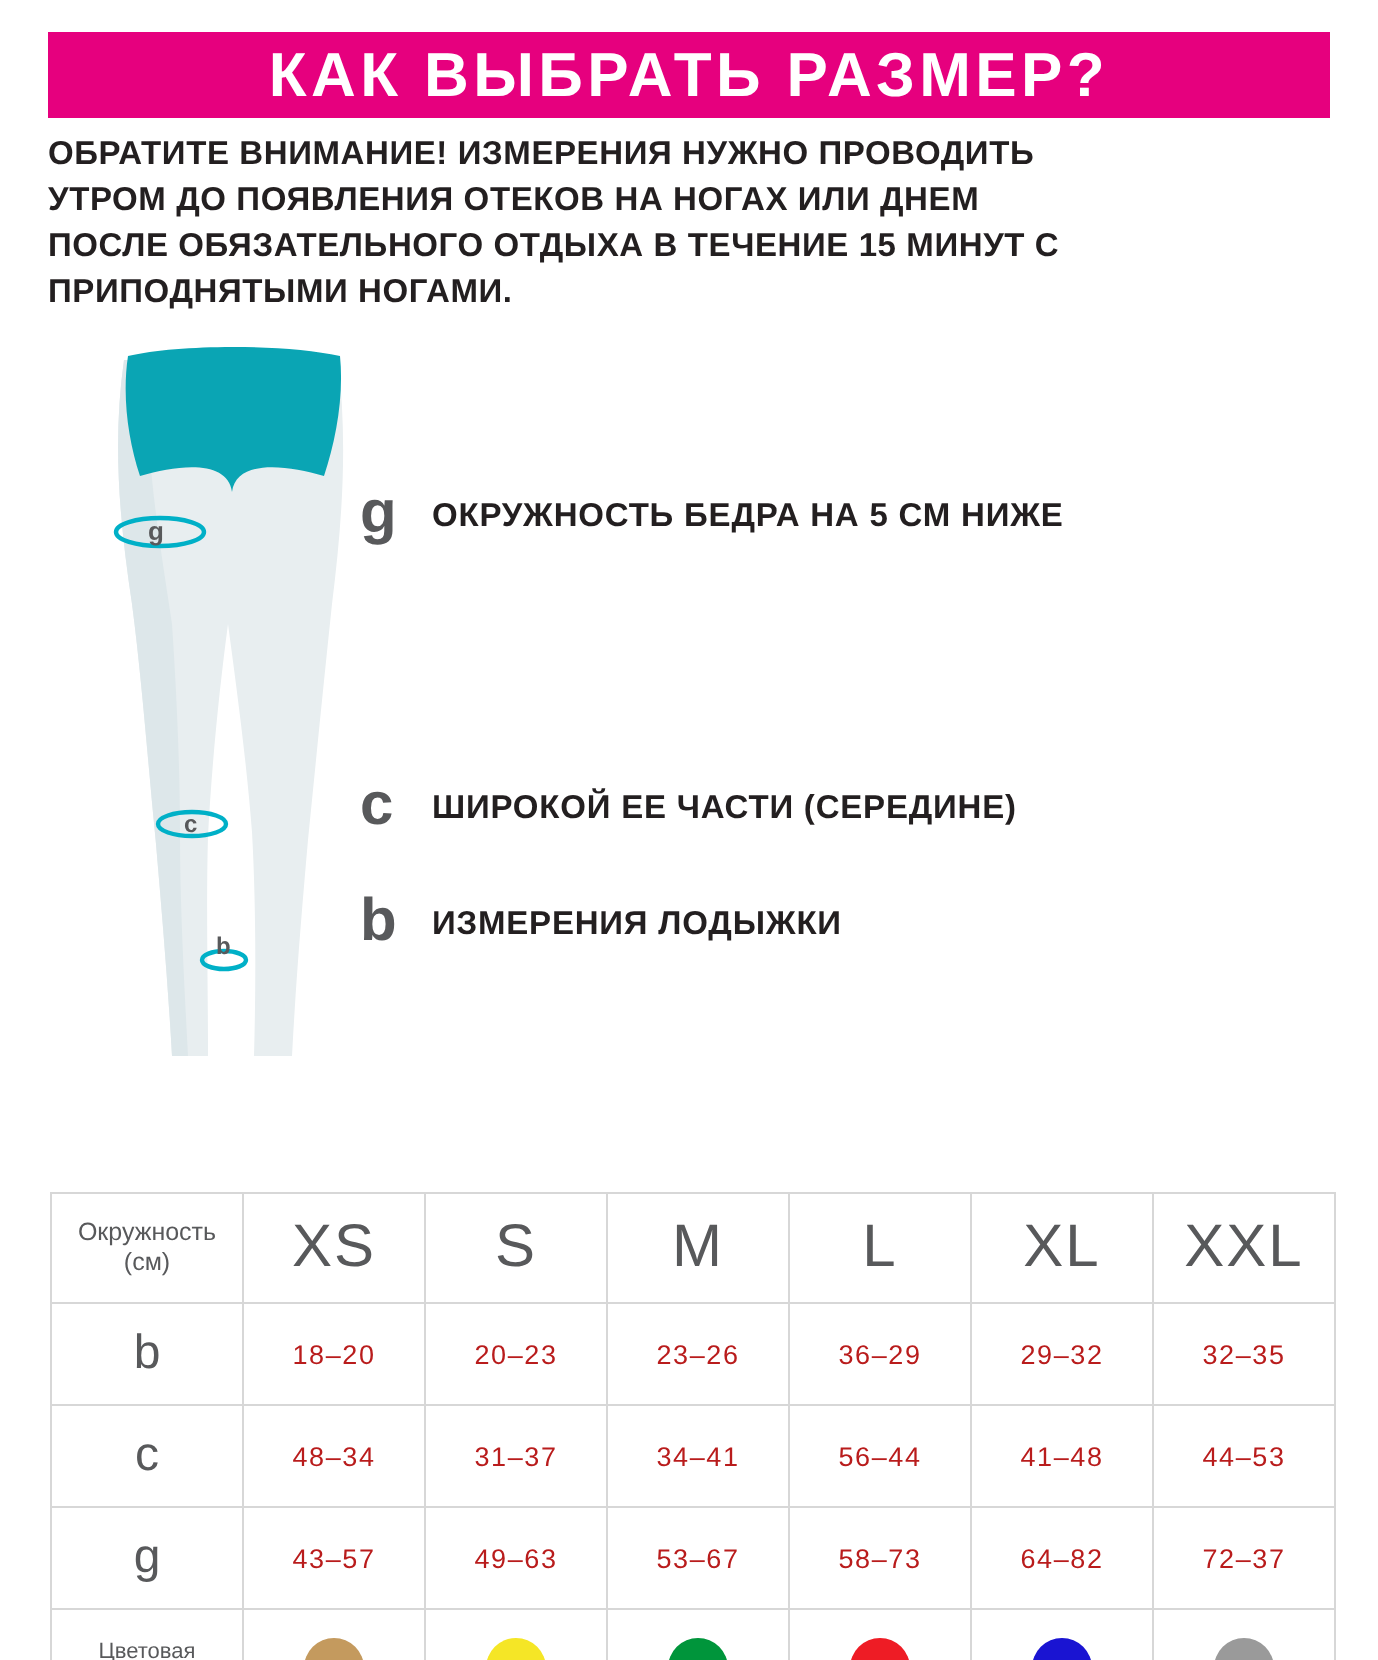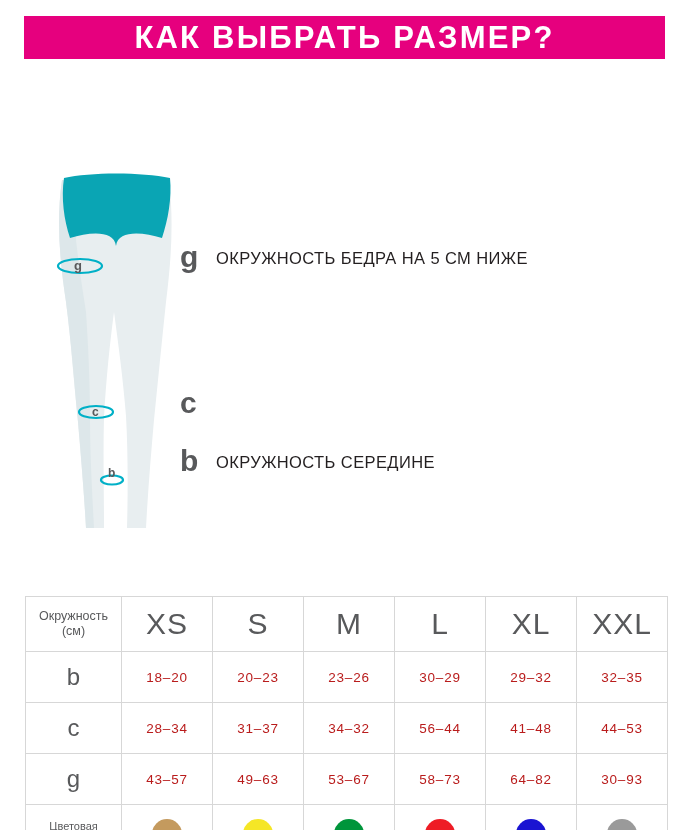--- a/index.html
+++ b/index.html
@@ -82,21 +82,21 @@
     width: 36px;
     flex: 0 0 36px;
     font-size: 30px;
     font-weight: bold;
     color: #58595b;
     line-height: 26px;
     text-align: left;
   }
   .legend-text {
     font-size: 16.5px;
-    font-weight: normal;
+    font-weight: bold;
     line-height: 22px;
     letter-spacing: 0.4px;
     color: #231f20;
     padding-top: 3px;
   }
   .legend-g { position: absolute; left: 180px; top: 244px; width: 490px; }
   .legend-c { position: absolute; left: 180px; top: 390px; width: 490px; }
   .legend-b { position: absolute; left: 180px; top: 448px; width: 490px; }
 
   
@@ -159,20 +159,30 @@
 </style>
 </head>
 <body>
 
 <div class="page">
 
   <div class="title-bar">
     <span class="title-text">КАК ВЫБРАТЬ РАЗМЕР?</span>
   </div>
 
+  <div class="note">
+    <div class="l1">ОБРАТИТЕ ВНИМАНИЕ! ИЗМЕРЕНИЯ НУЖНО ПРОВОДИТЬ</div>
+    <div class="l2">
+      <span>УТРОМ ДО ПОЯВЛЕНИЯ ОТЕКОВ НА НОГАХ ИЛИ ДНЕМ</span>
+    </div>
+    <div class="l3">
+      <span>ПОСЛЕ ОБЯЗАТЕЛЬНОГО ОТДЫХА В ТЕЧЕНИЕ 15 МИНУТ С</span>
+    </div>
+    <div class="l4">ПРИПОДНЯТЫМИ НОГАМИ.</div>
+  </div>
 
   <svg class="legs" viewBox="0 0 160 370">
 
     <path d="M32 8 C 26 50, 30 90, 36 130 C 41 168, 44 210, 48 250 C 51 285, 54 320, 56 356
              L 74 356 C 74 318, 73 280, 74 246 C 76 208, 80 170, 84 140
              C 88 170, 93 206, 96 244 C 98 280, 98 320, 97 356
              L 116 356 C 118 318, 121 282, 124 248 C 128 208, 132 168, 136 130
              C 141 90, 144 50, 139 8 Z" fill="#e8eef0"></path>
 
     <path d="M32 8 C 26 50, 30 90, 36 130 C 41 168, 44 210, 48 250 C 51 285, 54 320, 56 356
@@ -195,27 +205,28 @@
   <div class="legend-g legend-row">
     <div class="legend-key">g</div>
     <div class="legend-text">
       <div>ОКРУЖНОСТЬ БЕДРА НА 5 СМ НИЖЕ</div>
     </div>
   </div>
 
   <div class="legend-c legend-row">
     <div class="legend-key">c</div>
     <div class="legend-text">
+      <div>ШИРОКОЙ ЕЕ ЧАСТИ (СЕРЕДИНЕ)</div>
     </div>
   </div>
 
   <div class="legend-b legend-row">
     <div class="legend-key">b</div>
     <div class="legend-text">
-      <div>ОКРУЖНОСТЬ СЕРЕДИНЕ</div>
+      <div>ИЗМЕРЕНИЯ ЛОДЫЖКИ</div>
     </div>
   </div>
 
   <div class="table-wrap">
     <table class="size-table">
       <tbody>
           <tr class="hdr-row">
         <td class="col-first hdr-first">
           <div>Окружность</div>
           <div>(см)</div>
@@ -226,43 +237,43 @@
         <td class="hdr-size">L</td>
         <td class="hdr-size">XL</td>
         <td class="hdr-size">XXL</td>
       </tr>
 
       <tr class="data-row">
         <td class="col-first row-label">b</td>
         <td class="data-cell">18–20</td>
         <td class="data-cell">20–23</td>
         <td class="data-cell">23–26</td>
-        <td class="data-cell">30–29</td>
+        <td class="data-cell">36–29</td>
         <td class="data-cell">29–32</td>
         <td class="data-cell">32–35</td>
       </tr>
 
       <tr class="data-row">
         <td class="col-first row-label">c</td>
-        <td class="data-cell">28–34</td>
+        <td class="data-cell">48–34</td>
         <td class="data-cell">31–37</td>
-        <td class="data-cell">34–32</td>
+        <td class="data-cell">34–41</td>
         <td class="data-cell">56–44</td>
         <td class="data-cell">41–48</td>
         <td class="data-cell">44–53</td>
       </tr>
 
       <tr class="data-row">
         <td class="col-first row-label">g</td>
         <td class="data-cell">43–57</td>
         <td class="data-cell">49–63</td>
         <td class="data-cell">53–67</td>
         <td class="data-cell">58–73</td>
         <td class="data-cell">64–82</td>
-        <td class="data-cell">30–93</td>
+        <td class="data-cell">72–37</td>
       </tr>
 
       <tr class="color-row">
         <td class="col-first color-label">
           <div>Цветовая</div>
           <div>кодировка</div>
         </td>
         <td>
               <span class="swatch" style="background: rgb(196, 154, 94);"></span>
             </td>

